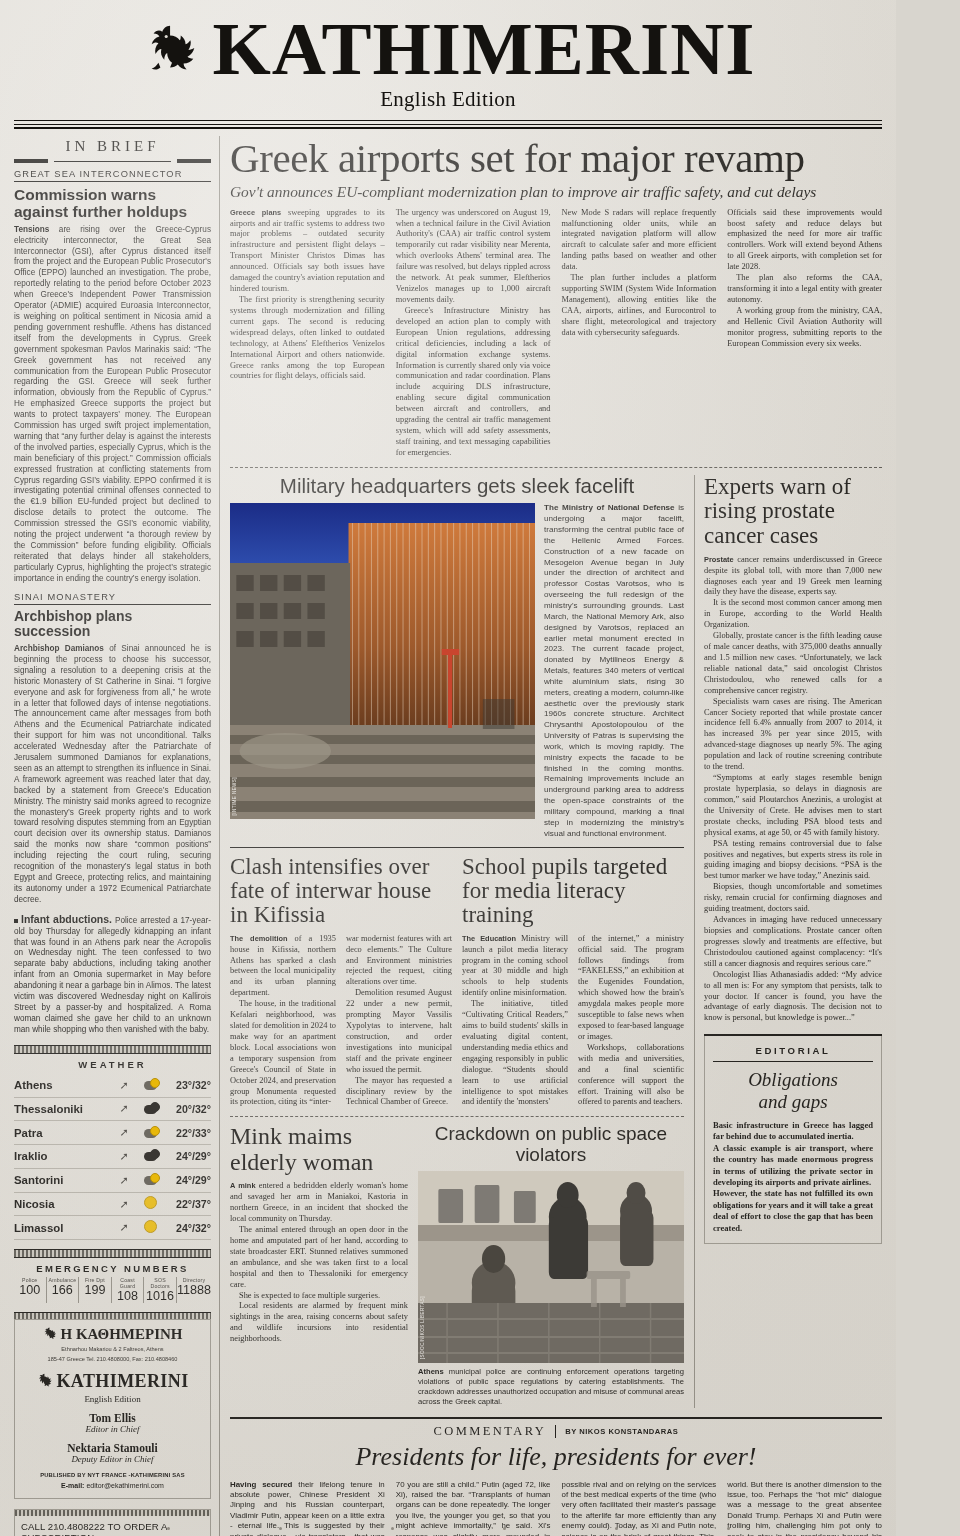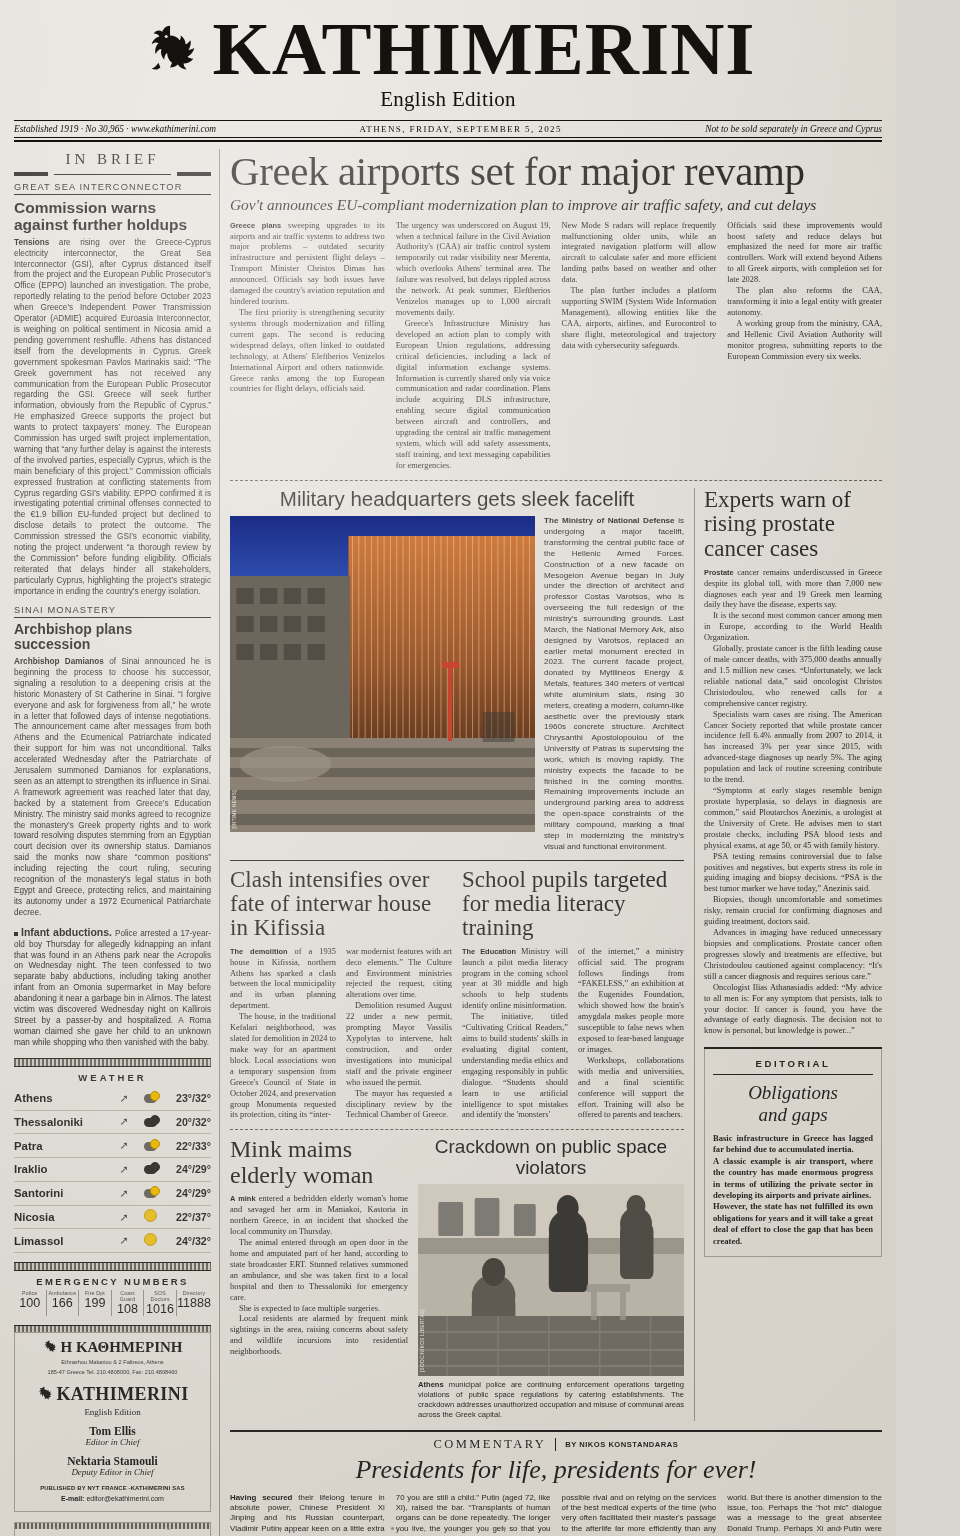--- a/index.html
+++ b/index.html
@@ -248,25 +248,20 @@
       <g fill="#14120f">
         <path d="M30 6c-4 0-7 3-8 6-3-2-7-1-9 2 3 0 5 1 6 3-4 1-7 4-8 8 3-2 5-2 7-1-3 3-4 7-3 11 2-3 4-5 6-5-1 4 0 8 3 11 0-3 1-6 3-7 0 4 2 8 5 10l-2 5c3 0 6-1 8-3 2 3 5 5 9 5-2-2-3-4-3-6 4 0 8-2 10-5-3 0-5-1-6-2 4-2 6-5 7-9-2 1-4 2-6 2 2-3 3-7 2-10-2 2-3 4-5 4 0-4-2-7-5-9 0 2 0 4-1 5-2-3-6-5-10-5z"></path>
         <circle cx="26" cy="17" r="1.6" fill="#dedad2"></circle>
         <path d="M18 44c-2 3-4 5-7 6 3 2 7 1 9-1z"></path>
       </g>
     </svg>
     <div class="mh-title">KATHIMERINI</div>
   </div>
   <div class="mh-sub">English Edition</div>
   <div class="mh-rule"></div>
-  <div class="mh-info">
-    <div>Established 1919 · No 30,965 · www.ekathimerini.com</div>
-    <div class="center">ATHENS, FRIDAY, SEPTEMBER 5, 2025</div>
-    <div>Not to be sold separately in Greece and Cyprus</div>
-  </div>
   <div class="mh-rule2"></div>
 </div>
 
 <div class="grid">
 
   <div class="col-left">
 
     <div class="inbrief-head">IN BRIEF</div>
     <div class="inbrief-rule">
       <div class="bar"></div>

